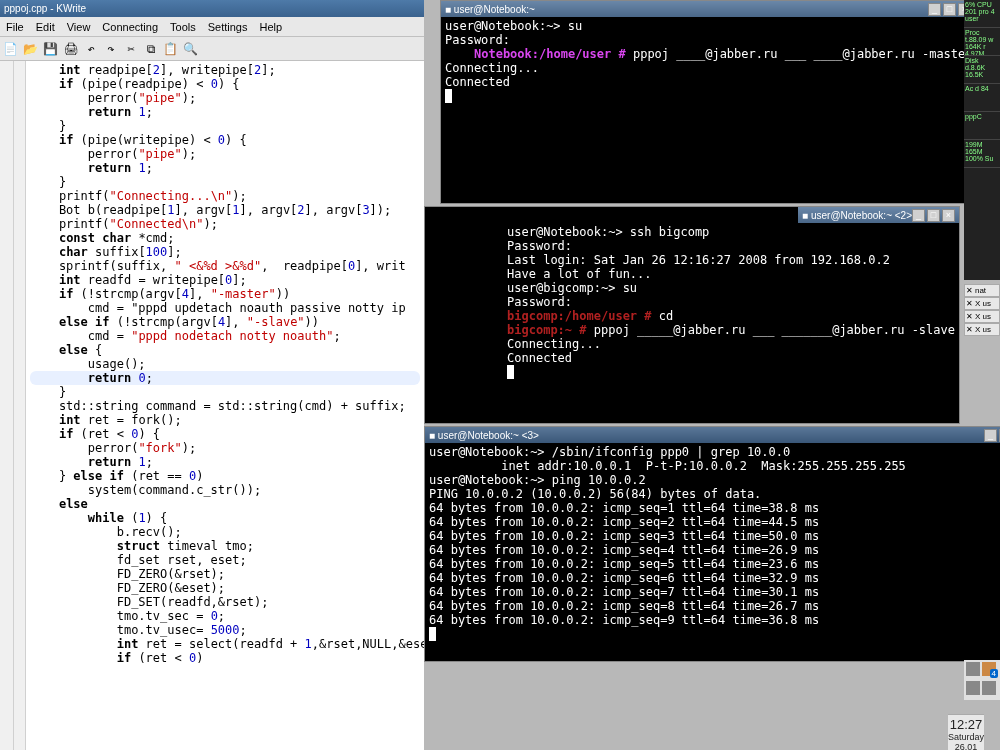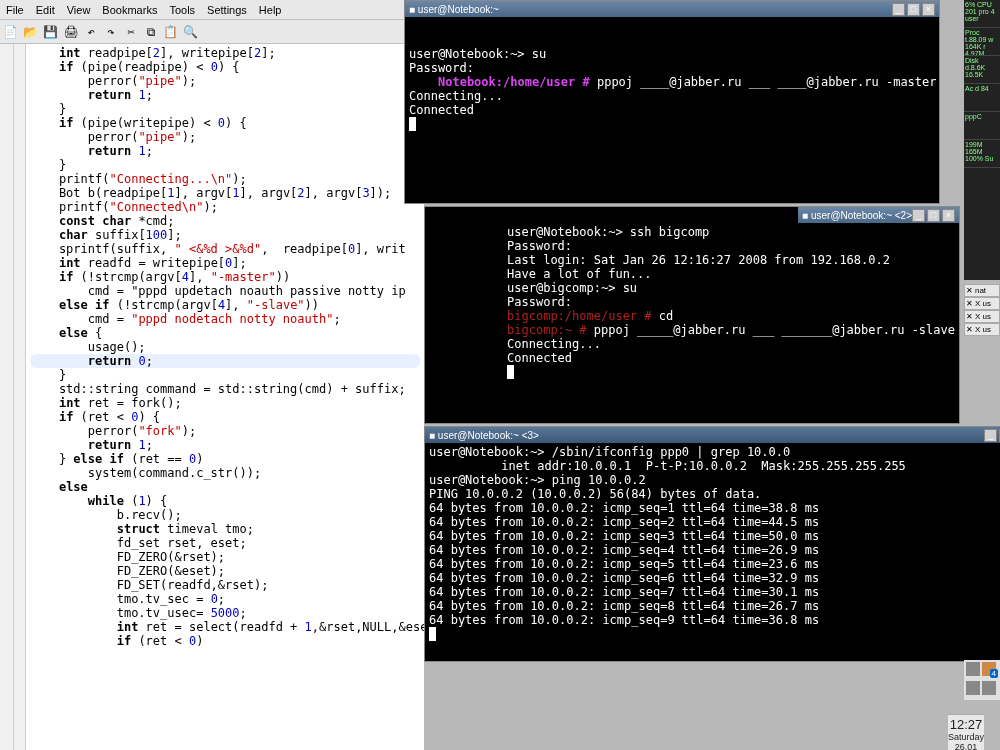--- a/index.html
+++ b/index.html
@@ -72,21 +72,21 @@
 }
 .term-title .ctl { display: flex; gap: 2px; }
 .term-title .ctlbtn { width: 13px; height: 13px; background: #d0d0d0; border: 1px solid #888; font: 9px sans-serif; text-align: center; line-height: 11px; cursor: pointer;}
 .term-body {
   flex: 1; padding: 2px 4px;
   font: 12px "DejaVu Sans Mono", monospace;
   line-height: 14px; white-space: pre;
   color: #fff;
 }
 .prompt-red { color: #d946ef; font-weight: bold; padding-left: 29px; }
-.prompt-darkred { color: #b02020; font-weight: normal; }
+.prompt-darkred { color: #b02020; font-weight: bold; }
 .cursor { background: #fff; color: #000; }
 
 .syswidgets {
   position: absolute; right: 0; top: 0; width: 36px; height: 280px;
   background: #222;
   display: flex; flex-direction: column;
   font: 7px sans-serif; color: #8f8;
 }
 .syswidgets div { border-bottom: 1px solid #444; padding: 1px; height: 28px; overflow: hidden;}
 
@@ -104,25 +104,28 @@
 .clock {
   position: absolute; right: 16px; bottom: 0; width: 36px; height: 36px;
   background: #e8e8e8; font: 9px sans-serif; color: #222;
   text-align: center; padding-top: 2px; border-top:1px solid #aaa;
 }
 </style>
 </head>
 <body>
 
 <div class="kwrite">
+  <div class="kwrite-title">
+    <span>pppoj.cpp - KWrite</span>
+  </div>
   <div class="kwrite-menu" id="kmenu">
       <span>File</span>
       <span>Edit</span>
       <span>View</span>
-      <span>Bookmarks</span>
+      <span>Connecting</span>
       <span>Tools</span>
       <span>Settings</span>
       <span>Help</span>
     </div>
   <div class="kwrite-toolbar">
     <div class="tbtn">📄</div>
     <div class="tbtn">📂</div>
     <div class="tbtn">💾</div>
     <div class="tbtn">🖨</div>
     <div class="tbtn">↶</div>
@@ -132,21 +135,21 @@
     <div class="tbtn">📋</div>
     <div class="tbtn">🔍</div>
   </div>
   <div class="kwrite-body">
     <div class="gutter"></div>
     <div class="fold"></div>
     <div class="code" id="code"><div>    <span class="kw">int</span> readpipe[<span class="num">2</span>], writepipe[<span class="num">2</span>];</div><div>    <span class="kw">if</span> (pipe(readpipe) &lt; <span class="num">0</span>) {</div><div>        perror(<span class="str">"pipe"</span>);</div><div>        <span class="kw">return</span> <span class="num">1</span>;</div><div>    }</div><div>    <span class="kw">if</span> (pipe(writepipe) &lt; <span class="num">0</span>) {</div><div>        perror(<span class="str">"pipe"</span>);</div><div>        <span class="kw">return</span> <span class="num">1</span>;</div><div>    }</div><div>    printf(<span class="str">"Connecting...\n"</span>);</div><div>    Bot b(readpipe[<span class="num">1</span>], argv[<span class="num">1</span>], argv[<span class="num">2</span>], argv[<span class="num">3</span>]);</div><div>    printf(<span class="str">"Connected\n"</span>);</div><div>    <span class="kw">const</span> <span class="kw">char</span> *cmd;</div><div>    <span class="kw">char</span> suffix[<span class="num">100</span>];</div><div>    sprintf(suffix, <span class="str">" &lt;&amp;%d &gt;&amp;%d"</span>,  readpipe[<span class="num">0</span>], writ</div><div>    <span class="kw">int</span> readfd = writepipe[<span class="num">0</span>];</div><div>    <span class="kw">if</span> (!strcmp(argv[<span class="num">4</span>], <span class="str">"-master"</span>))</div><div>        cmd = "pppd updetach noauth passive notty ip</div><div>    <span class="kw">else</span> <span class="kw">if</span> (!strcmp(argv[<span class="num">4</span>], <span class="str">"-slave"</span>))</div><div>        cmd = <span class="str">"pppd nodetach notty noauth"</span>;</div><div>    <span class="kw">else</span> {</div><div>        usage();</div><div class="hl">        <span class="kw">return</span> <span class="num">0</span>;</div><div>    }</div><div>    std::string command = std::string(cmd) + suffix;</div><div>    <span class="kw">int</span> ret = fork();</div><div>    <span class="kw">if</span> (ret &lt; <span class="num">0</span>) {</div><div>        perror(<span class="str">"fork"</span>);</div><div>        <span class="kw">return</span> <span class="num">1</span>;</div><div>    } <span class="kw">else</span> <span class="kw">if</span> (ret == <span class="num">0</span>)</div><div>        system(command.c_str());</div><div>    <span class="kw">else</span></div><div>        <span class="kw">while</span> (<span class="num">1</span>) {</div><div>            b.recv();</div><div>            <span class="kw">struct</span> timeval tmo;</div><div>            fd_set rset, eset;</div><div>            FD_ZERO(&amp;rset);</div><div>            FD_ZERO(&amp;eset);</div><div>            FD_SET(readfd,&amp;rset);</div><div>            tmo.tv_sec = <span class="num">0</span>;</div><div>            tmo.tv_usec= <span class="num">5000</span>;</div><div>            <span class="kw">int</span> ret = select(readfd + <span class="num">1</span>,&amp;rset,NULL,&amp;eset,&amp;tmo);</div><div>            <span class="kw">if</span> (ret &lt; <span class="num">0</span>)</div></div>
   </div>
 </div>
 
-<div class="term" style="left:404px; top:0; width:536px; height:204px;gap:28px;">
+<div class="term" style="left:440px; top:0; width:536px; height:204px;">
   <div class="term-title">
     <span>■ <span>user@Notebook:~</span></span>
     <span class="ctl">
       <span class="ctlbtn">_</span>
       <span class="ctlbtn">□</span>
       <span class="ctlbtn">×</span>
     </span>
   </div>
   <div class="term-body" id="t1"><div>user@Notebook:~&gt; su</div><div>Password:</div><div><span class="prompt-red">Notebook:/home/user #</span> pppoj ____@jabber.ru ___ ____@jabber.ru -master</div><div>Connecting...</div><div>Connected</div><div><span class="cursor">&nbsp;</span></div></div>
 </div>

